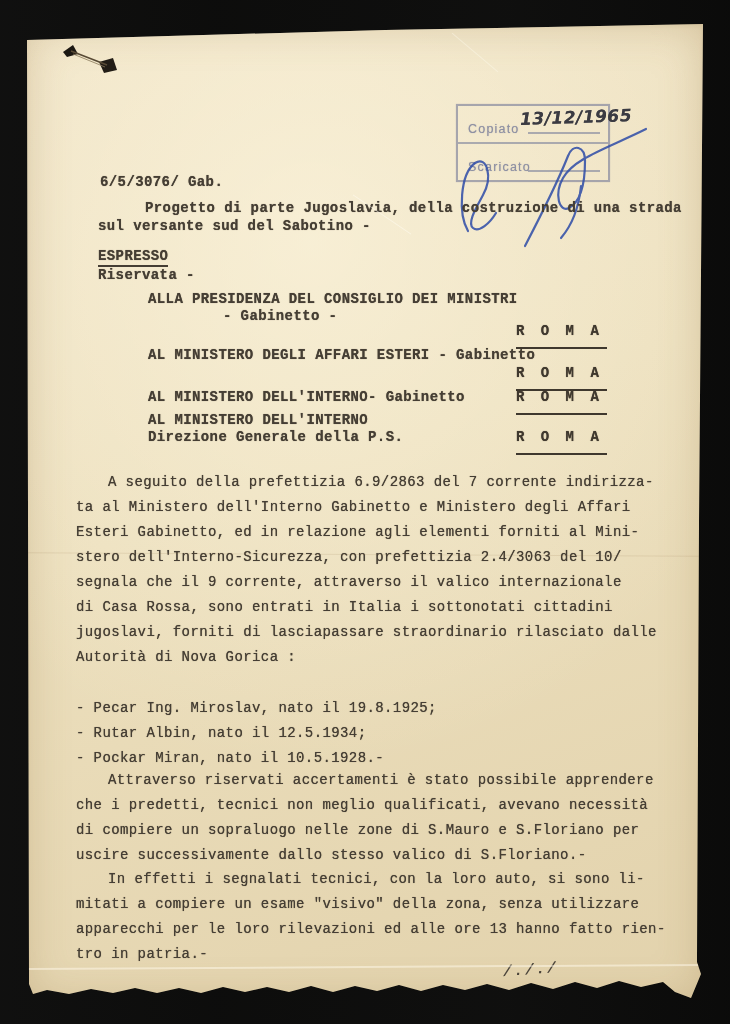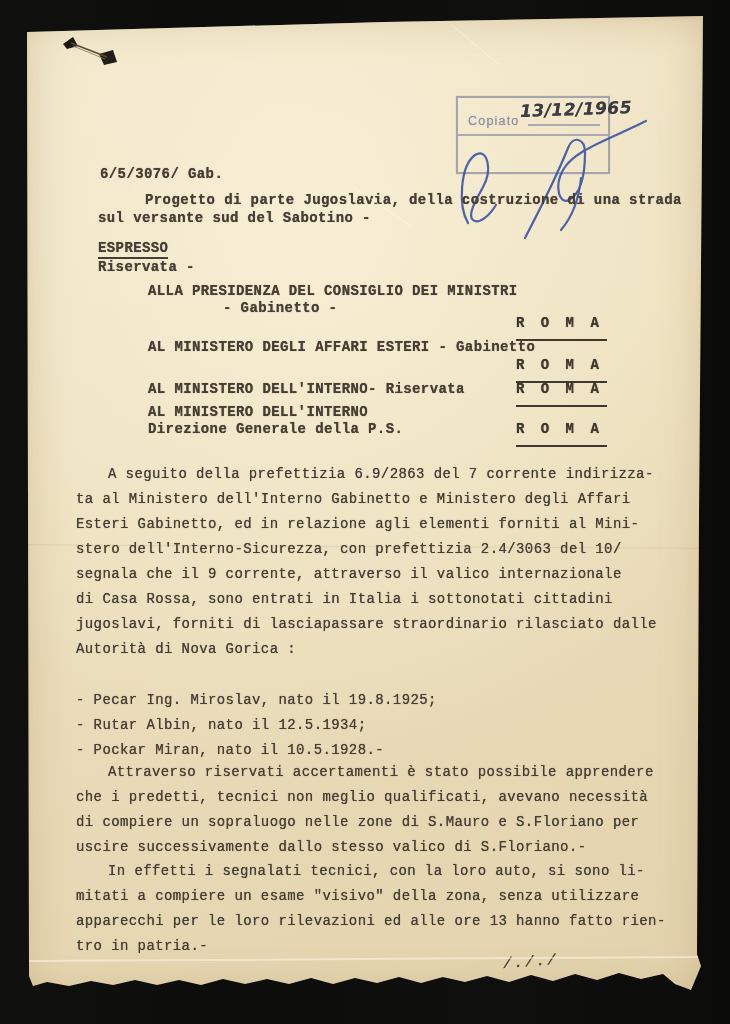--- a/index.html
+++ b/index.html
@@ -1,19 +1,19 @@
 <!DOCTYPE html>
 <html><head>
 <meta charset="utf-8">
 <style>
   html,body{margin:0;padding:0;background:#0d0d0d;}
   .stage{position:relative;width:730px;height:1024px;background:
     linear-gradient(90deg, rgba(20,20,20,.35), rgba(8,8,8,.2) 30%, rgba(18,18,18,.3) 70%, rgba(6,6,6,.4)),
     #0e0e0d;overflow:hidden;font-family:"Liberation Mono","DejaVu Sans Mono",monospace;}
-  .paper{position:absolute;left:25px;top:16px;width:680px;height:980px;
+  .paper{position:absolute;left:25px;top:24px;width:680px;height:980px;
     background:
       radial-gradient(ellipse 120% 90% at 42% 22%, rgba(255,249,228,.55), rgba(255,249,228,0) 60%),
       linear-gradient(160deg,#f1e5c8 0%,#ecdfbd 45%,#e2d2ac 100%);
     box-shadow: inset 0 0 45px rgba(140,105,50,.28), inset 0 0 6px rgba(140,105,50,.18);
     clip-path: polygon(2px 16px, 360px 6px, 678px 0px, 674px 500px, 672px 938px, 676px 950px, 666px 974px, 650px 968px, 638px 958px, 616px 963px, 594px 957px, 572px 964px, 550px 958px, 528px 965px, 506px 959px, 484px 966px, 462px 960px, 440px 966px, 418px 961px, 396px 967px, 374px 961px, 352px 967px, 330px 962px, 308px 968px, 286px 962px, 264px 968px, 242px 963px, 220px 968px, 198px 963px, 176px 969px, 154px 964px, 132px 969px, 110px 964px, 88px 969px, 66px 965px, 44px 970px, 22px 966px, 8px 970px, 4px 960px);}
   .crease{position:absolute;pointer-events:none;}
   .tw{position:absolute;white-space:pre;color:#453e34;font-weight:bold;font-size:14px;
       letter-spacing:.4px;text-shadow:0 0 .7px rgba(64,55,42,.85);}
   .block{position:absolute;}
   .block .ln{white-space:pre;height:25px;color:#453e34;font-weight:normal;font-size:14px;
@@ -50,20 +50,24 @@
       <path d="M12 9 L48 23" stroke="#584a35" stroke-width="1.6" fill="none"></path>
       <path d="M14 12 L46 25" stroke="#8a7a5c" stroke-width="0.8" fill="none"></path>
     </svg>
 
     <div class="stamp-box">
       <div class="stamp-row">
         <span class="lbl">Copiato</span>
         <span class="stamp-line"></span>
       </div>
       <div class="stamp-divider"></div>
+      <div class="stamp-row">
+        <span class="lbl">Scaricato</span>
+        <span class="stamp-line"></span>
+      </div>
     </div>
 
     <div class="hand-date">13/12/1965</div>
 
     <svg style="left:408px;top:102px;" width="240" height="130" viewBox="0 0 240 130">
       <g fill="none" stroke="#3350a8" stroke-width="2.2" stroke-linecap="round" opacity="0.88">
         <path d="M35 105 C25 88 27 48 42 37 C54 29 60 51 50 69 C43 82 34 97 40 102 C46 107 57 97 63 87"></path>
         <path d="M92 120 C105 95 125 55 135 30 C140 17 152 20 152 35 C152 58 147 76 136 82 C126 87 121 68 130 52 C141 32 175 22 213 3"></path>
         <path d="M148 60 C146 80 140 98 128 112"></path>
       </g>
@@ -75,21 +79,21 @@
     <div class="tw" style="left:73px;top:224px;"><span class="u">ESPRESSO</span></div>
     <div class="tw" style="left:73px;top:243px;">Riservata -</div>
 
     <div class="tw" style="left:123px;top:267px;">ALLA PRESIDENZA DEL CONSIGLIO DEI MINISTRI</div>
     <div class="tw" style="left:198px;top:284px;">- Gabinetto -</div>
     <div class="roma" style="top:299px;">R O M A</div>
 
     <div class="tw" style="left:123px;top:323px;">AL MINISTERO DEGLI AFFARI ESTERI - Gabinetto</div>
     <div class="roma" style="top:341px;">R O M A</div>
 
-    <div class="tw" style="left:123px;top:365px;">AL MINISTERO DELL'INTERNO- Riservata</div>
+    <div class="tw" style="left:123px;top:365px;">AL MINISTERO DELL'INTERNO- Gabinetto</div>
     <div class="roma" style="top:365px;">R O M A</div>
 
     <div class="tw" style="left:123px;top:388px;">AL MINISTERO DELL'INTERNO</div>
     <div class="tw" style="left:123px;top:405px;">Direzione Generale della P.S.</div>
     <div class="roma" style="top:405px;">R O M A</div>
 
     <div class="block" style="left:51px;top:450px;">
       <div class="ln indent">A seguito della prefettizia 6.9/2863 del 7 corrente indirizza-</div>
       <div class="ln">ta al Ministero dell'Interno Gabinetto e Ministero degli Affari</div>
       <div class="ln">Esteri Gabinetto, ed in relazione agli elementi forniti al Mini-</div>

